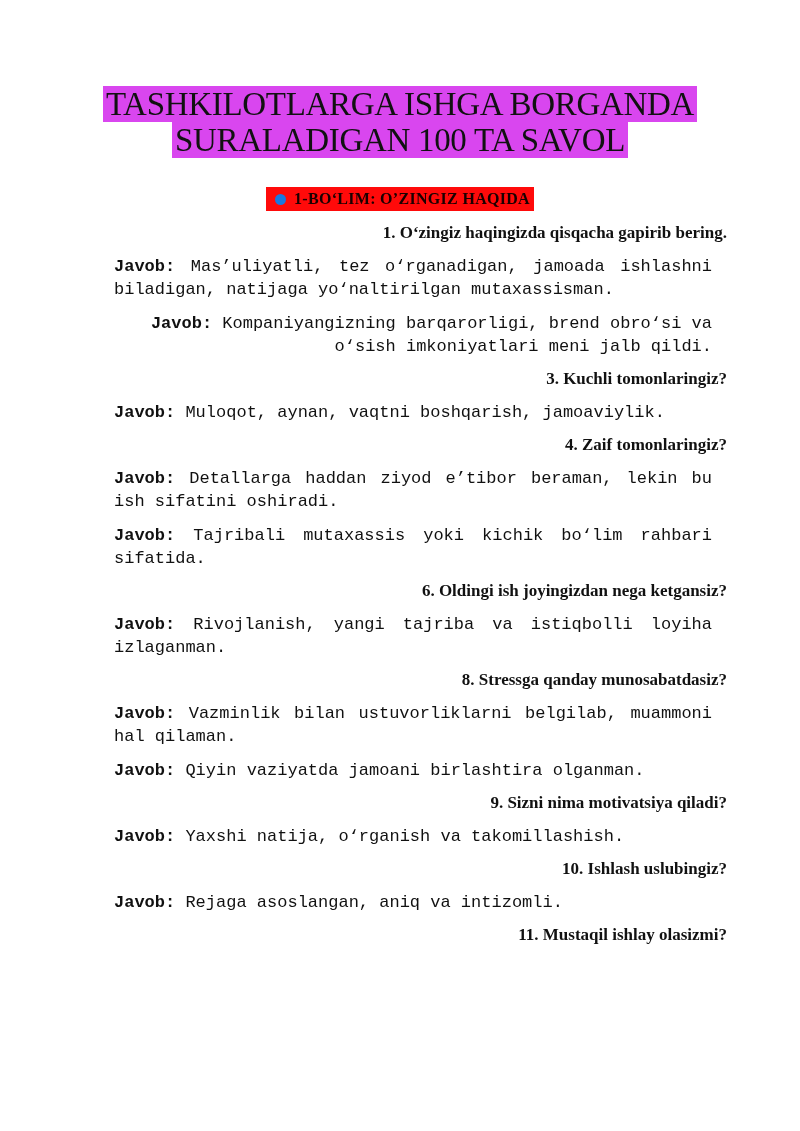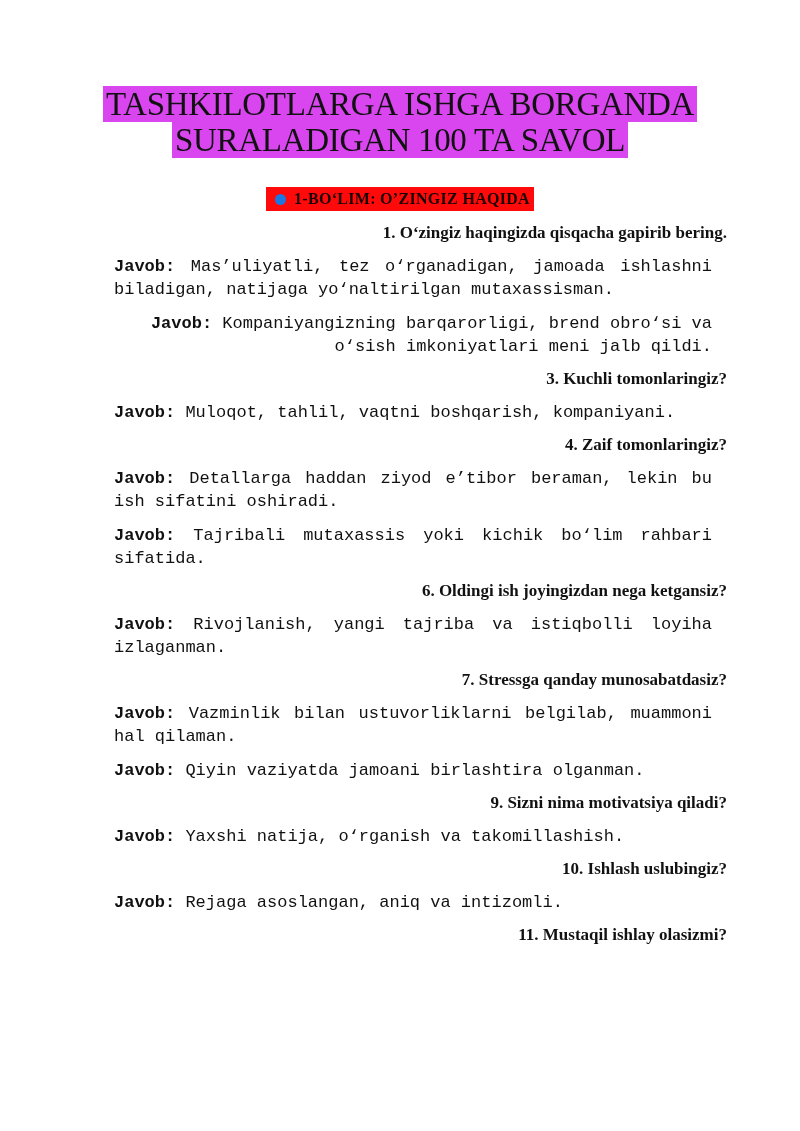--- a/index.html
+++ b/index.html
@@ -38,31 +38,31 @@
   </div>
 
   <div class="content">
 
     <p class="q">1. O‘zingiz haqingizda qisqacha gapirib bering.</p>
     <p class="a"><span class="jav">Javob:</span> <span>Mas’uliyatli, tez o‘rganadigan, jamoada ishlashni biladigan, natijaga yo‘naltirilgan mutaxassisman.</span></p>
 
     <p class="a" style="text-align:right"><span class="jav">Javob:</span> <span>Kompaniyangizning barqarorligi, brend obro‘si va o‘sish imkoniyatlari meni jalb qildi.</span></p>
 
     <p class="q">3. Kuchli tomonlaringiz?</p>
-    <p class="a"><span class="jav">Javob:</span> <span>Muloqot, tahlil, vaqtni boshqarish, kompaniyani.</span></p>
+    <p class="a"><span class="jav">Javob:</span> <span>Muloqot, aynan, vaqtni boshqarish, jamoaviylik.</span></p>
 
     <p class="q">4. Zaif tomonlaringiz?</p>
     <p class="a"><span class="jav">Javob:</span> <span>Detallarga haddan ziyod e’tibor beraman, lekin bu ish sifatini oshiradi.</span></p>
 
     <p class="a"><span class="jav">Javob:</span> <span>Tajribali mutaxassis yoki kichik bo‘lim rahbari sifatida.</span></p>
 
     <p class="q">6. Oldingi ish joyingizdan nega ketgansiz?</p>
     <p class="a"><span class="jav">Javob:</span> <span>Rivojlanish, yangi tajriba va istiqbolli loyiha izlaganman.</span></p>
 
-    <p class="q">7. Stressga qanday munosabatdasiz?</p>
+    <p class="q">8. Stressga qanday munosabatdasiz?</p>
     <p class="a"><span class="jav">Javob:</span> <span>Vazminlik bilan ustuvorliklarni belgilab, muammoni hal qilaman.</span></p>
 
     <p class="a"><span class="jav">Javob:</span> <span>Qiyin vaziyatda jamoani birlashtira olganman.</span></p>
 
     <p class="q">9. Sizni nima motivatsiya qiladi?</p>
     <p class="a"><span class="jav">Javob:</span> <span>Yaxshi natija, o‘rganish va takomillashish.</span></p>
 
     <p class="q">10. Ishlash uslubingiz?</p>
     <p class="a"><span class="jav">Javob:</span> <span>Rejaga asoslangan, aniq va intizomli.</span></p>
 

